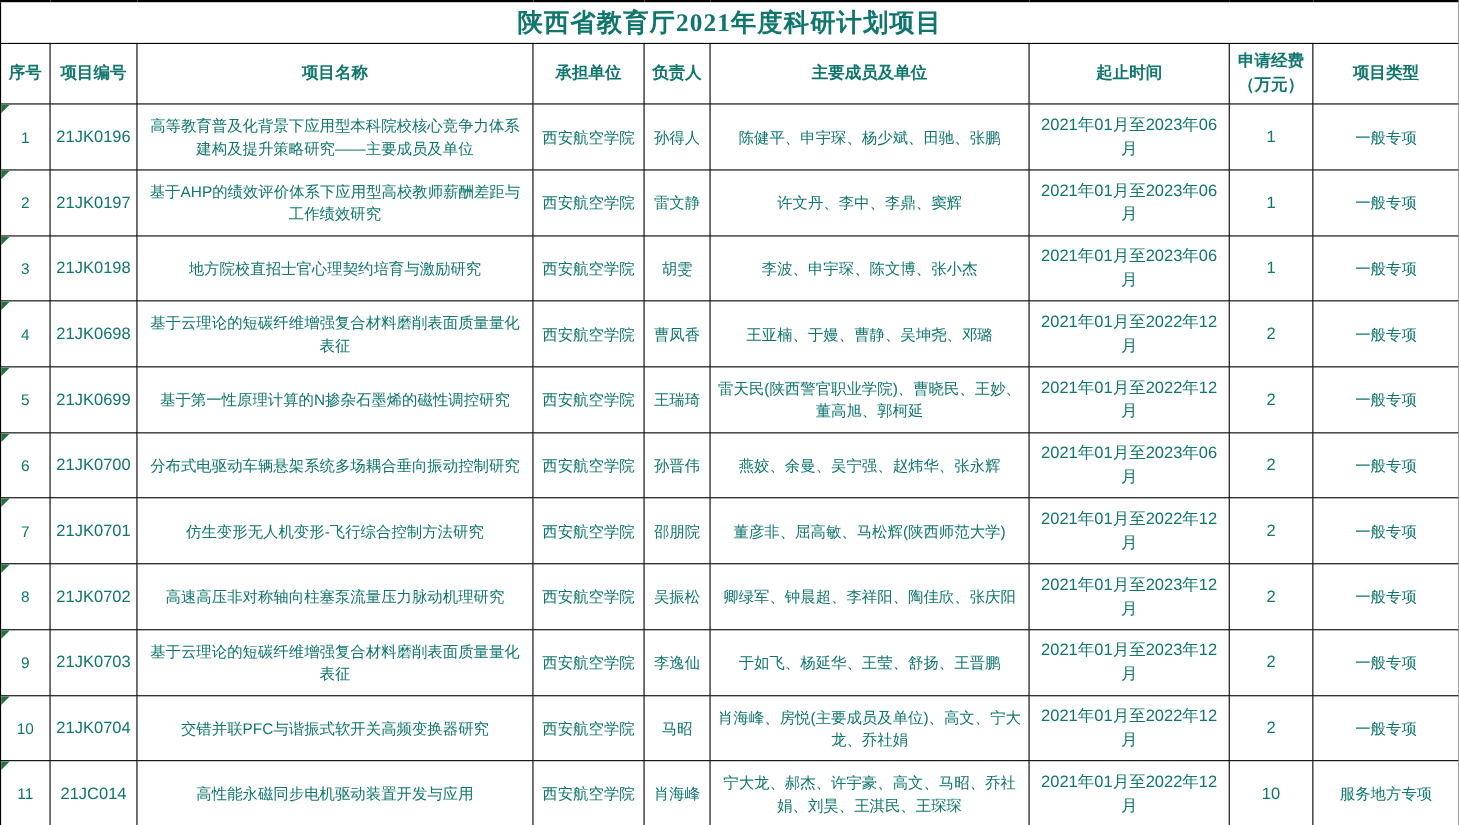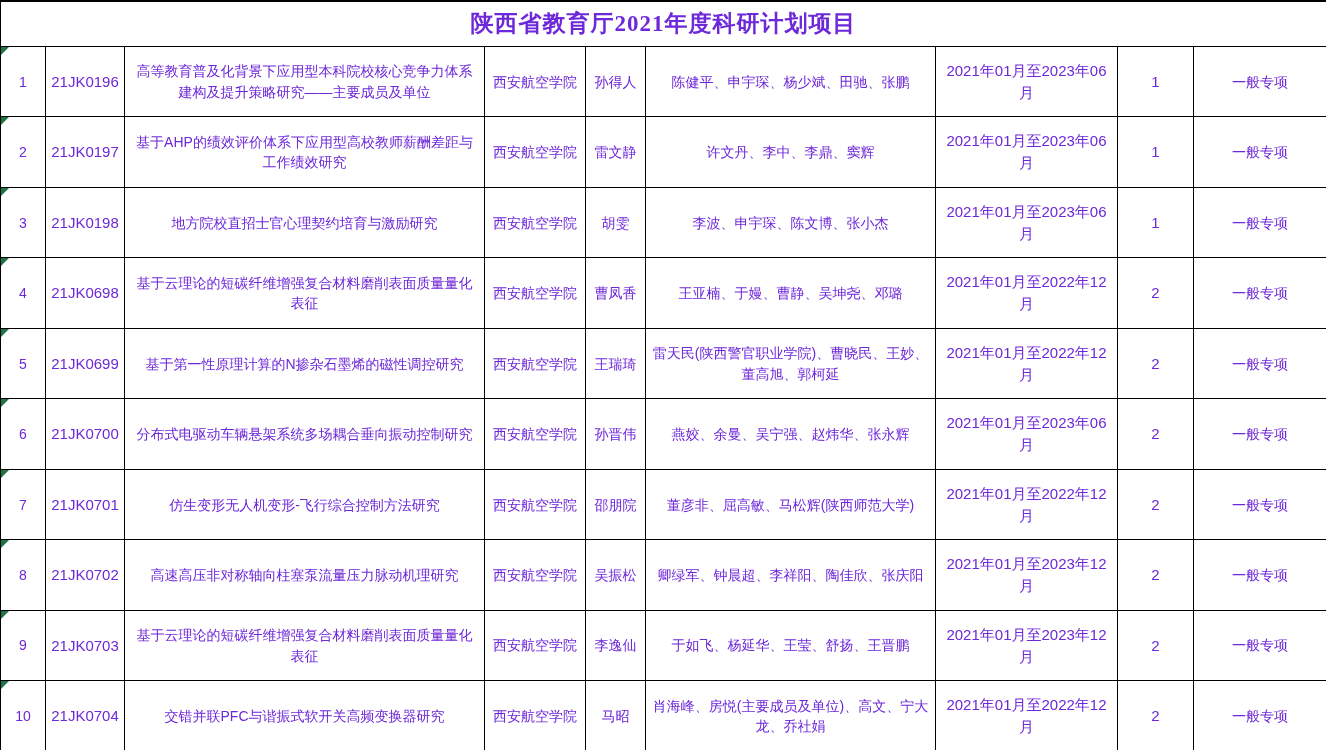--- a/index.html
+++ b/index.html
@@ -1,18 +1,18 @@
 <!DOCTYPE html>
 <html><head>
 <meta charset="utf-8">
 <style>
   html,body{margin:0;padding:0;background:#888;}
   .sheet{
     width:1326px;height:750px;background:#fff;overflow:hidden;
-    font-family:"Liberation Sans","DejaVu Sans",sans-serif;color:#6d28d9;
+    font-family:"Liberation Sans","DejaVu Sans",sans-serif;color:#0f766e;
     position:relative;box-sizing:border-box;
   }
   table{
     border-collapse:collapse;table-layout:fixed;
     width:1326px;height:752px;
   }
   col.c-index{width:45px;}
   col.c-code{width:79px;}
   col.c-name{width:360px;}
   col.c-unit{width:101px;}
@@ -58,20 +58,31 @@
         <col class="c-leader">
         <col class="c-members">
       <col class="c-period">
         <col class="c-fee">
         <col class="c-type">
     </colgroup>
     <tbody>
       <tr class="title-row">
         <td colspan="9">陕西省教育厅2021年度科研计划项目</td>
       </tr>
+      <tr class="header-row">
+        <th>序号</th>
+        <th>项目编号</th>
+        <th>项目名称</th>
+        <th>承担单位</th>
+        <th>负责人</th>
+        <th>主要成员及单位</th>
+        <th>起止时间</th>
+        <th>申请经费（万元）</th>
+        <th>项目类型</th>
+      </tr>
 
     <tr class="data-row">
           <td class="cell-index">1<span class="corner-flag" style="border-top-color: rgb(33, 115, 70);"></span></td>
           <td class="cell-code">21JK0196</td>
           <td class="cell-name">高等教育普及化背景下应用型本科院校核心竞争力体系建构及提升策略研究——主要成员及单位</td>
           <td class="cell-unit">西安航空学院</td>
           <td class="cell-leader">孙得人</td>
           <td class="cell-members">陈健平、申宇琛、杨少斌、田驰、张鹏</td>
           <td class="cell-period">2021年01月至2023年06月</td>
           <td class="cell-fee">1</td>
@@ -169,15 +180,26 @@
           <td class="cell-index">10<span class="corner-flag" style="border-top-color: rgb(33, 115, 70);"></span></td>
           <td class="cell-code">21JK0704</td>
           <td class="cell-name">交错并联PFC与谐振式软开关高频变换器研究</td>
           <td class="cell-unit">西安航空学院</td>
           <td class="cell-leader">马昭</td>
           <td class="cell-members">肖海峰、房悦(主要成员及单位)、高文、宁大龙、乔社娟</td>
           <td class="cell-period">2021年01月至2022年12月</td>
           <td class="cell-fee">2</td>
           <td class="cell-type">一般专项</td>
         </tr>
+        <tr class="data-row">
+          <td class="cell-index">11<span class="corner-flag" style="border-top-color: rgb(33, 115, 70);"></span></td>
+          <td class="cell-code">21JC014</td>
+          <td class="cell-name">高性能永磁同步电机驱动装置开发与应用</td>
+          <td class="cell-unit">西安航空学院</td>
+          <td class="cell-leader">肖海峰</td>
+          <td class="cell-members">宁大龙、郝杰、许宇豪、高文、马昭、乔社娟、刘昊、王淇民、王琛琛</td>
+          <td class="cell-period">2021年01月至2022年12月</td>
+          <td class="cell-fee">10</td>
+          <td class="cell-type">服务地方专项</td>
+        </tr>
       </tbody>
   </table>
 </div>
 
 </body></html>

